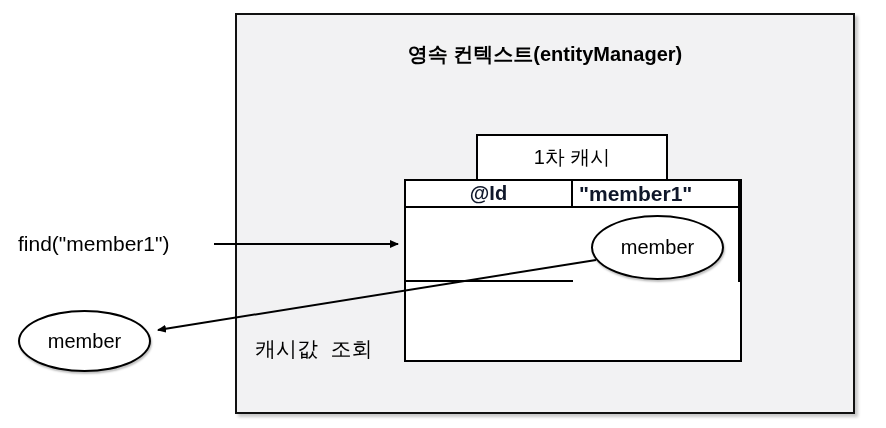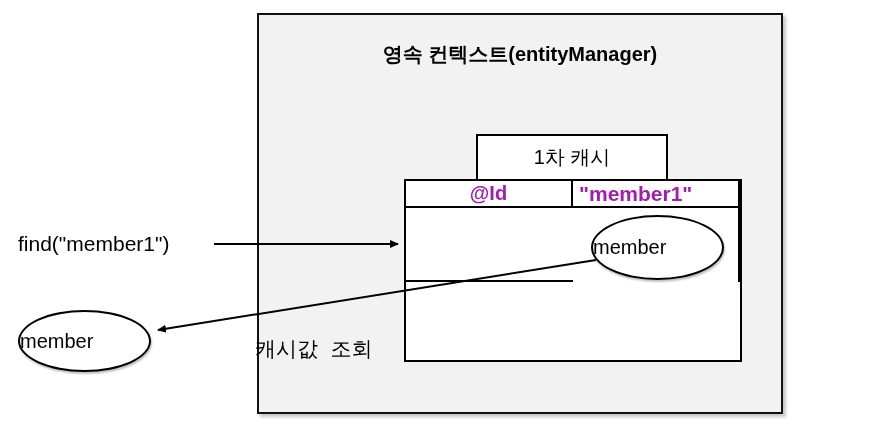--- a/index.html
+++ b/index.html
@@ -11,23 +11,23 @@
   .stage {
     position: relative;
     width: 886px;
     height: 428px;
     background: #ffffff;
     overflow: hidden;
   }
   
   .outer-box {
     position: absolute;
-    left: 257px;
+    left: 235px;
     top: 13px;
-    width: 526px;
+    width: 620px;
     height: 401px;
     box-sizing: border-box;
     background: #f2f2f3;
     border: 2px solid #111111;
     box-shadow: 3px 3px 3px rgba(0,0,0,0.22);
   }
   .context-title {
     position: absolute;
     left: 0;
     top: 26px;
@@ -65,21 +65,21 @@
     border: 2px solid #000000;
     display: grid;
     grid-template-columns: 1fr 1fr;
     grid-template-rows: 27px 74px 1fr;
   }
   .cache-table .cell {
     display: flex;
     align-items: center;
     box-sizing: border-box;
     font-size: 20px;
-    color: #a21caf;
+    color: #0f172a;
     overflow: hidden;
   }
   .cache-table .col1 { border-right: 2px solid #000000; }
   .cache-table .hdr {
     border-bottom: 2px solid #000000;
     justify-content: center;
     font-weight: bold;
   }
   .cache-table .r1 { border-bottom: 2px solid #000000; }
   .cache-table .id-cell {
@@ -89,20 +89,21 @@
   }
   
   .ellipse {
     position: absolute;
     box-sizing: border-box;
     background: #ffffff;
     border: 2px solid #000000;
     border-radius: 50%;
     display: flex;
     align-items: center;
+    justify-content: center;
     font-size: 20px;
     color: #000000;
     box-shadow: 1px 2px 2px rgba(0,0,0,0.25);
   }
   .entity-ellipse {
     left: 591px;
     top: 215px;
     width: 133px;
     height: 65px;
   }

